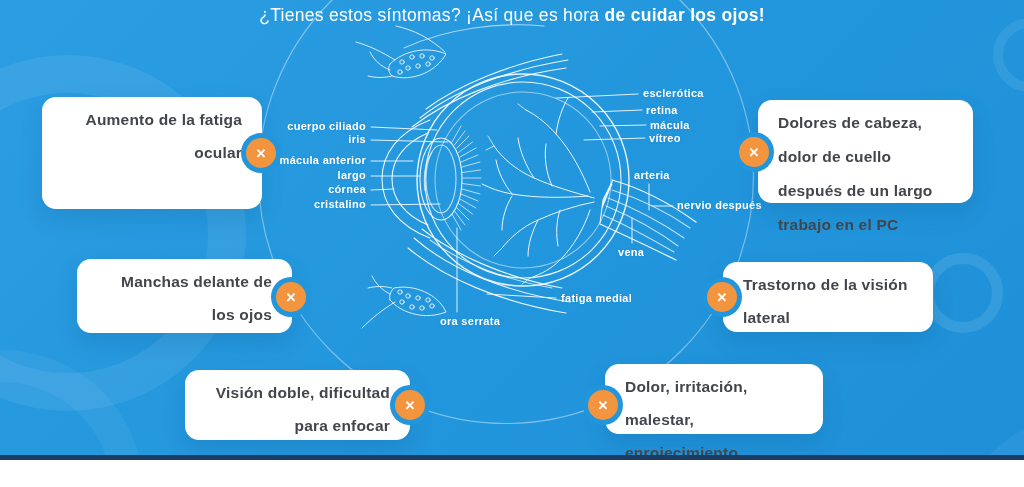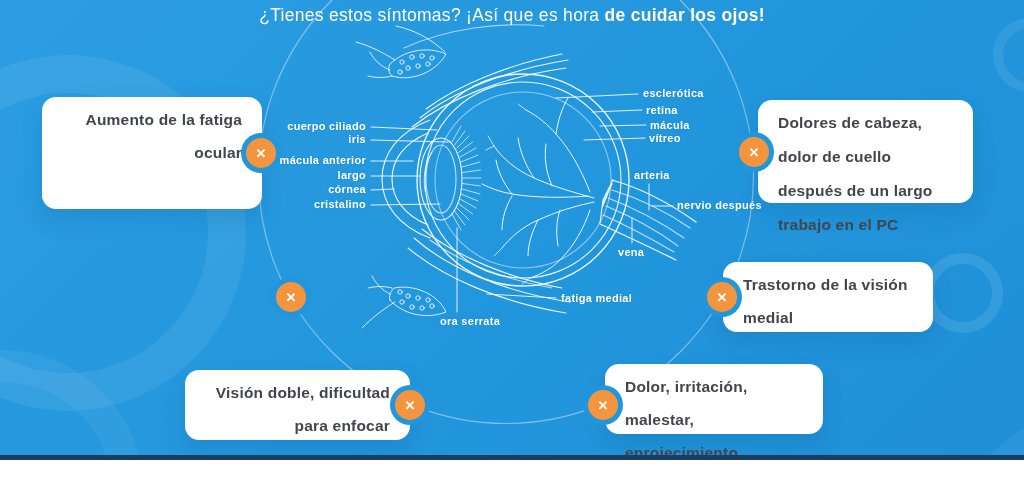--- a/index.html
+++ b/index.html
@@ -199,28 +199,31 @@
   <span class="eye-label lab-right-align" style="right:658px;top:120px">cuerpo ciliado</span>
   <span class="eye-label lab-right-align" style="right:658px;top:133px">iris</span>
   <span class="eye-label lab-right-align" style="right:658px;top:154px">mácula anterior</span>
   <span class="eye-label lab-right-align" style="right:658px;top:169px">largo</span>
   <span class="eye-label lab-right-align" style="right:658px;top:183px">córnea</span>
   <span class="eye-label lab-right-align" style="right:658px;top:198px">cristalino</span>
 
   <div class="card card--right card-1">
     <span>Aumento de la fatiga ocular</span>
   </div>
+  <div class="card card--right card-2">
+    <span>Manchas delante de los ojos</span>
+  </div>
   <div class="card card--right card-3">
     <span>Visión doble, dificultad para enfocar</span>
   </div>
   <div class="card card--left card-4">
     <span>Dolores de cabeza, dolor de cuello después de un largo trabajo en el PC</span>
   </div>
   <div class="card card--left card-5">
-    <span>Trastorno de la visión medial</span>
+    <span>Trastorno de la visión lateral</span>
   </div>
   <div class="card card--left card-6">
     <span>Dolor, irritación, malestar, enrojecimiento</span>
   </div>
 
   <div class="badge badge-1">✕</div>
   <div class="badge badge-2">✕</div>
   <div class="badge badge-3">✕</div>
   <div class="badge badge-4">✕</div>
   <div class="badge badge-5">✕</div>

